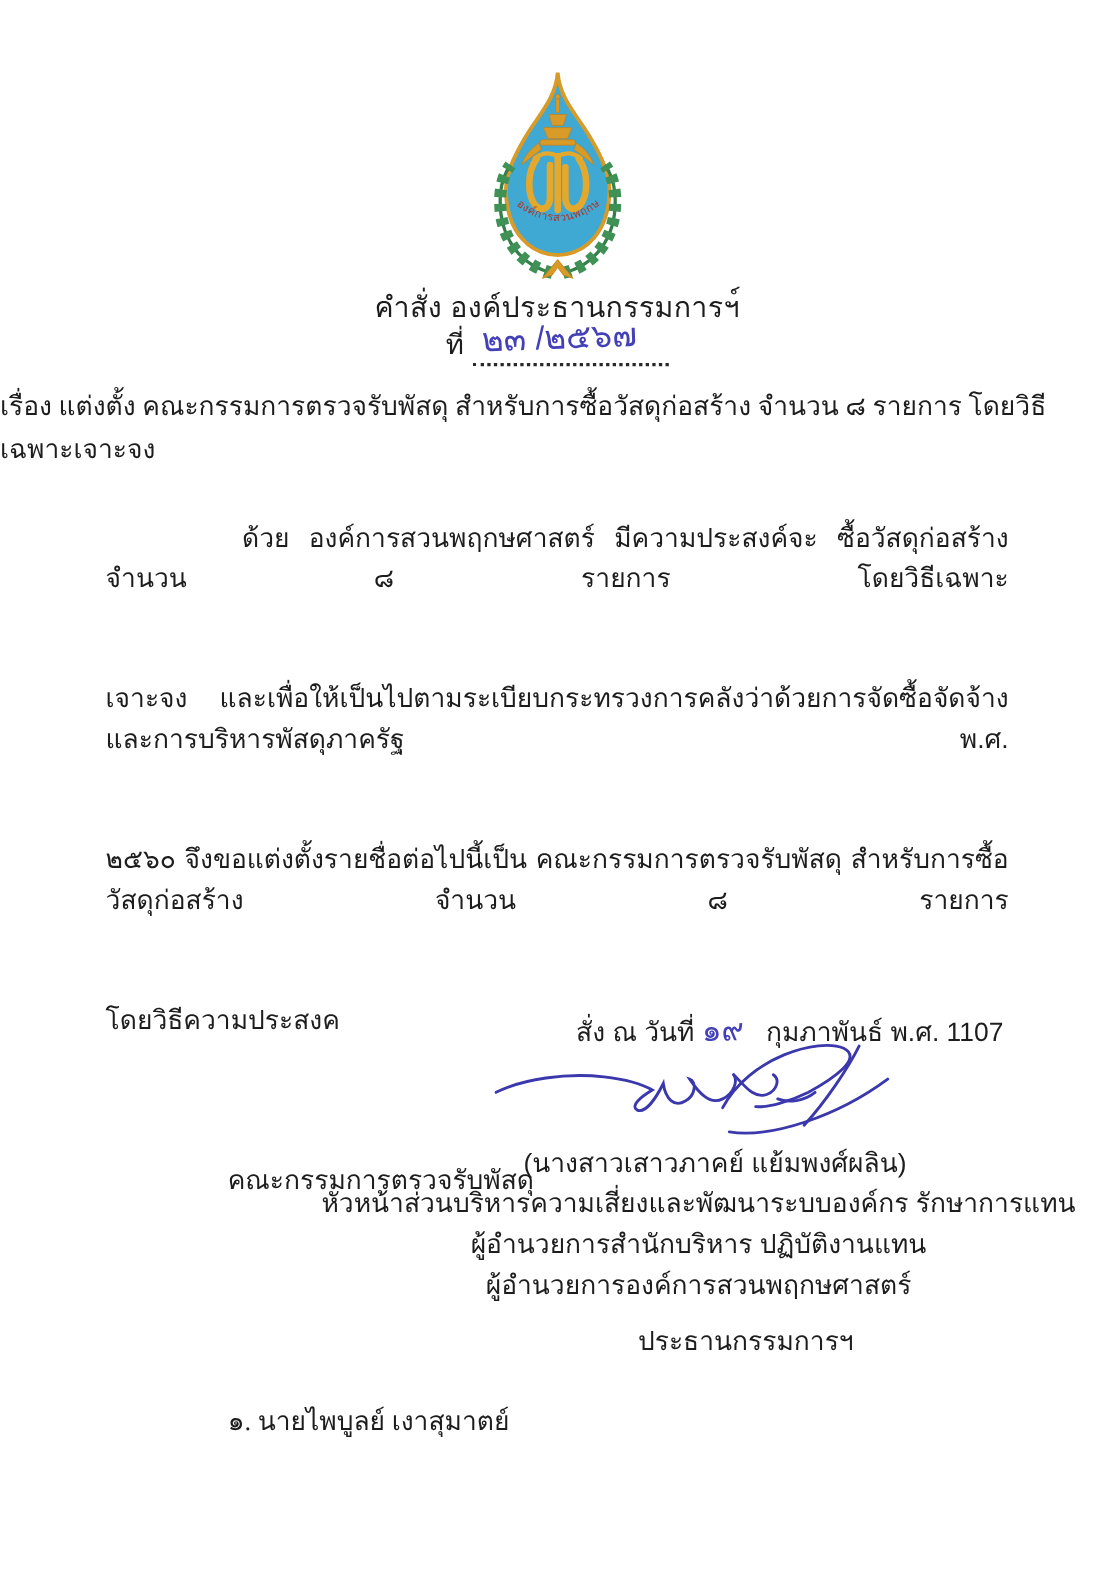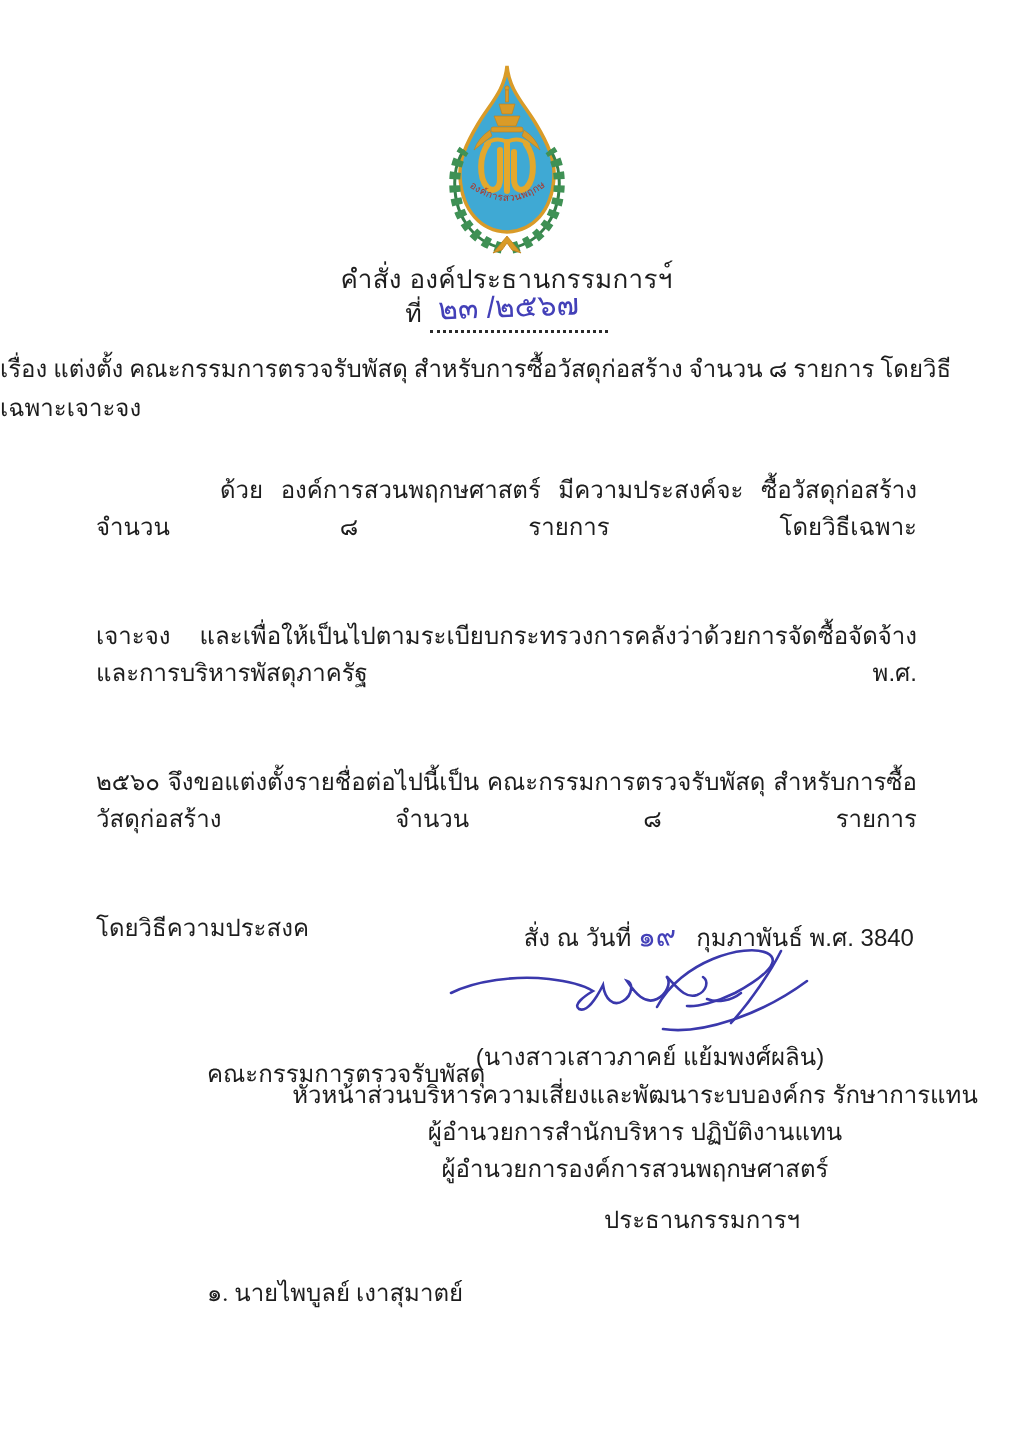--- a/index.html
+++ b/index.html
@@ -43,21 +43,21 @@
   .body-block {
     position:absolute; top:399px; left:96px; width:821px;
     font-size:24px; line-height:36.5px;
     white-space:pre-wrap;
   }
   .line { width:100%; }
   .jline { text-align:justify; text-align-last:justify; }
   .indent { text-indent:124px; }
   .pad111 { padding-left:111px;font-family:Liberation Serif, serif; }
   .member-row { position:relative; }
-  .member-role { position:absolute; left:508px; top:0; }
+  .member-role { position:absolute; left:484px; top:0; }
   .order-date {
     position:absolute; top:886px; left:497px;
     font-size:24px; white-space:pre;
   }
   .order-date .handwritten { font-size:28px; display:inline-block; }
   .sig-block {
     position:absolute; top:943px; left:255px; width:760px;
     text-align:center; font-size:24px;
   }
   .sig-svg { display:block; margin:0 auto; }
@@ -134,21 +134,21 @@
     
 
     
     
 
     
     
   </div>
 
   <div class="order-date">
-    <span>สั่ง ณ วันที่ </span><span class="handwritten">๑๙</span><span>   กุมภาพันธ์ พ.ศ. 3840</span>
+    <span>สั่ง ณ วันที่ </span><span class="handwritten">๑๙</span><span>   กุมภาพันธ์ พ.ศ. 1107</span>
   </div>
 
   <div class="sig-block">
     <svg class="sig-svg" width="380" height="92" viewBox="0 0 380 92">
       <g fill="none" stroke="#3a38ac" stroke-width="2.6" stroke-linecap="round">
         <path d="M6,50 C30,38 70,32 104,36 C122,38 138,42 148,48 C138,54 128,62 134,66 C142,70 152,54 158,42 C160,56 168,64 178,58 C188,52 188,40 182,38 C190,50 200,62 212,56 C222,51 226,40 222,34"></path>
         <path d="M222,34 C232,44 240,56 252,52 C262,48 264,38 258,34"></path>
         <path d="M212,64 C236,18 300,0 322,10 C340,19 312,38 290,50 C272,59 252,64 242,63"></path>
         <path d="M262,56 C272,60 286,58 296,50"></path>
         <path d="M336,8 C326,28 306,58 286,80"></path>

